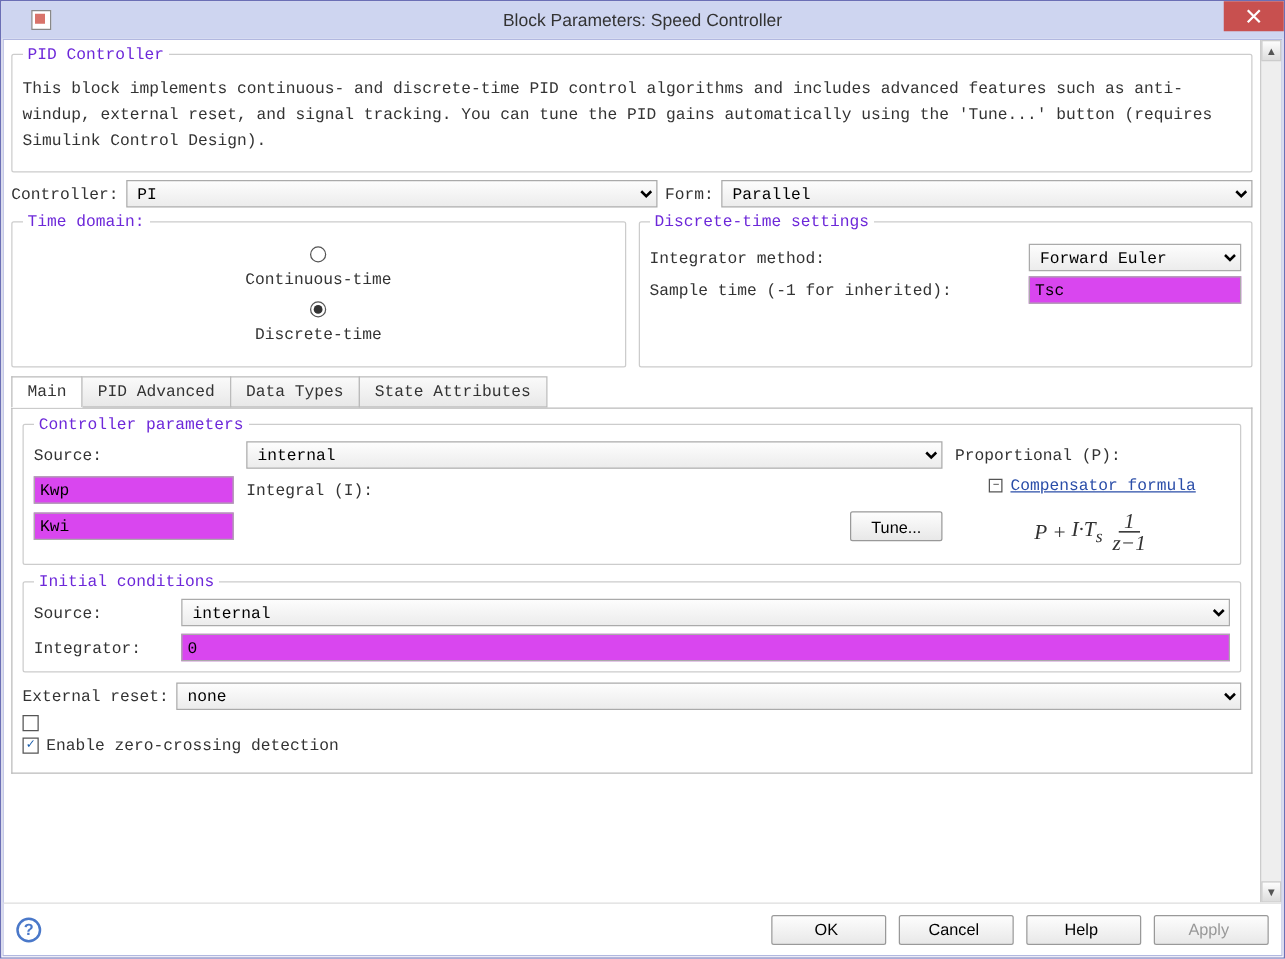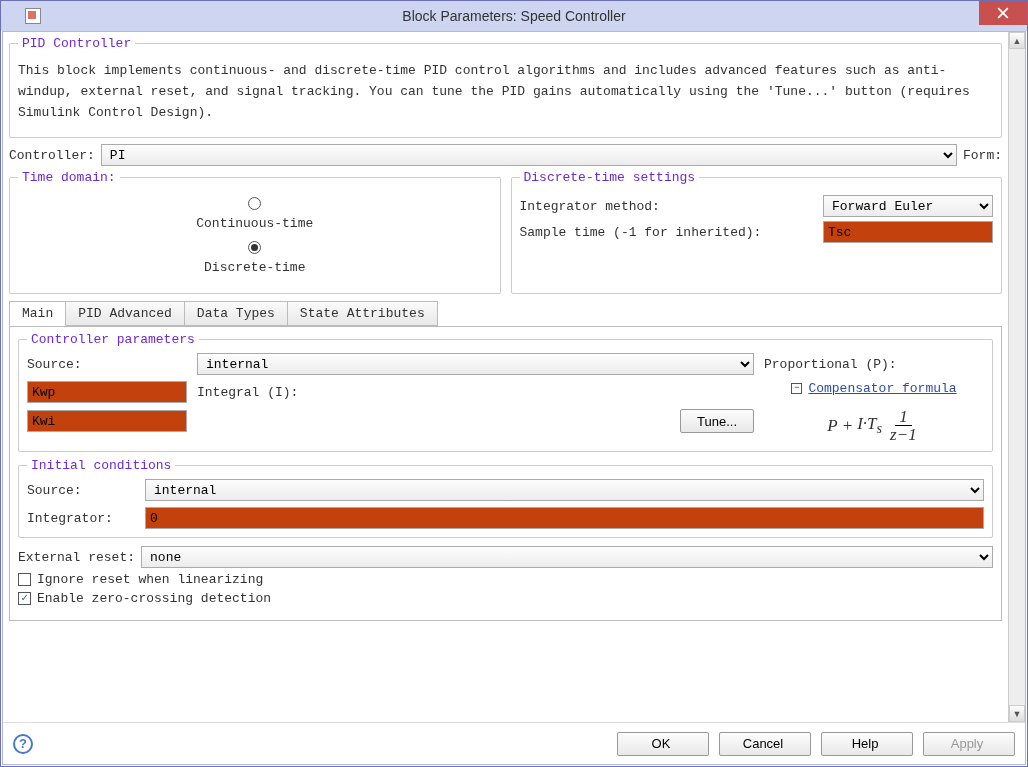--- a/index.html
+++ b/index.html
@@ -86,21 +86,21 @@
   margin: 4px 0 6px 0;
 }
 .row{
   display:flex; align-items:center; gap:6px; margin:4px 0;
 }
 .label{ white-space:nowrap; }
 select, input[type=text]{
   font-family: "Courier New", monospace;
   font-size: 13px;
   border: 1px solid #aaa;
-  background:#c2410c;
+  background:#d946ef;
   height: 22px;
   padding: 1px 4px;
 }
 select{
   background: linear-gradient(#fdfdfd,#ececec);
 }
 .two-col{
   display:flex; gap:10px;
 }
 .two-col > fieldset{ flex:1; }
@@ -218,20 +218,23 @@
           <legend>PID Controller</legend>
           <div class="desc">This block implements continuous- and discrete-time PID control algorithms and includes advanced features such as anti-windup, external reset, and signal tracking. You can tune the PID gains automatically using the 'Tune...' button (requires Simulink Control Design).</div>
         </fieldset>
 
         <div class="row">
           <span class="label">Controller:</span>
           <select style="flex:1">
             <option>PI</option>
           </select>
           <span class="label">Form:</span>
+          <select style="flex:1">
+            <option>Parallel</option>
+          </select>
         </div>
 
         <div class="two-col">
           <fieldset>
             <legend>Time domain:</legend>
             <div class="radio-row">
               <span class="radio"></span>
               <span>Continuous-time</span>
             </div>
             <div class="radio-row">
@@ -306,21 +309,20 @@
             </div>
           </fieldset>
 
           <div class="row" style="margin-top:8px">
             <span class="label">External reset:</span>
             <select style="flex:1"><option>none</option></select>
           </div>
 
           <div class="row">
             <span class="checkbox"></span>
-            <span>Ignore reset when linearizing</span>
           </div>
           <div class="row">
             <span class="checkbox checked"></span>
             <span>Enable zero-crossing detection</span>
           </div>
         </div>
 
       </div>
       <div class="scrollbar">
         <div class="sbtn">▲</div>

